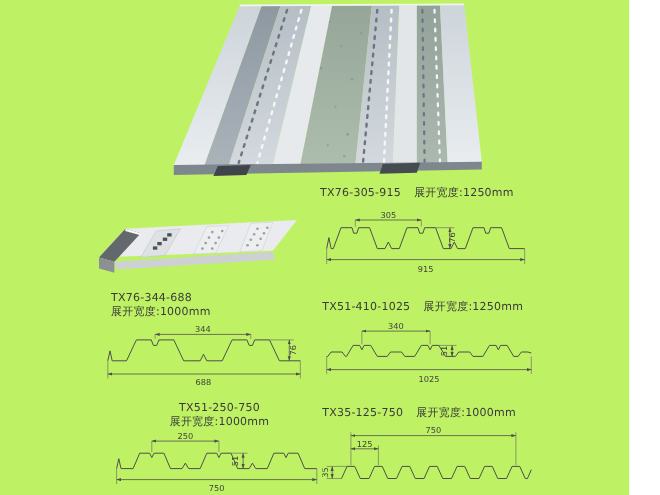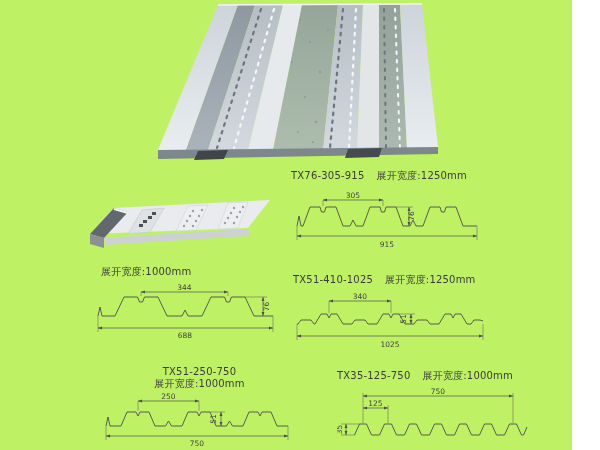--- a/index.html
+++ b/index.html
@@ -145,20 +145,21 @@
         <line class="ext" x1="6" y1="41" x2="6" y2="55"></line>
           <line class="ext" x1="186" y1="41" x2="186" y2="55"></line>
         <line class="dim" x1="6" y1="51" x2="186" y2="51" marker-start="url(#dimArr)" marker-end="url(#dimArr)"></line>
         <text class="dim-text" x="96" y="62" text-anchor="middle">915</text>
       </g>
     </svg>
   </div>
 
   <div class="abs" style="left:93px;top:266px;width:190px;">
     <div class="title-col" style="padding-left:8px;">
+      <span class="diagram-title">TX76-344-688</span>
       <span class="diagram-title">展开宽度:1000mm</span>
     </div>
     <svg width="188" height="60" viewBox="0 0 188 60" style="margin-top:2px;">
       <path class="profile" d="M5,36 L7,27 L9,36 L22,36 L31,17 L44.5,17 L46.5,22 L49.5,22 L51.5,17 L65,17 L74,36 L89,36 L92,30 L95,36 L109,36 L118,17 L131.5,17 L133.5,22 L136.5,22 L138.5,17 L152,17 L161,36 L180,36"></path>
       <g>
         <line class="ext" x1="48" y1="12" x2="48" y2="16"></line>
           <line class="ext" x1="135" y1="12" x2="135" y2="16"></line>
         <line class="dim" x1="48" y1="12" x2="135" y2="12" marker-start="url(#dimArr)" marker-end="url(#dimArr)"></line>
         <text class="dim-text" x="91.5" y="10" text-anchor="middle">344</text>
       </g>
@@ -223,21 +224,21 @@
       </g>
       <g>
         <line class="ext" x1="6" y1="35" x2="6" y2="49"></line>
           <line class="ext" x1="188" y1="35" x2="188" y2="49"></line>
         <line class="dim" x1="6" y1="45" x2="188" y2="45" marker-start="url(#dimArr)" marker-end="url(#dimArr)"></line>
         <text class="dim-text" x="97" y="55" text-anchor="middle">750</text>
       </g>
     </svg>
   </div>
 
-  <div class="abs" style="left:293px;top:370px;width:232px;margin-left:44px;">
+  <div class="abs" style="left:293px;top:370px;width:232px;">
     <div class="title-row">
       <span class="diagram-title">TX35-125-750</span>
       <span class="diagram-title">展开宽度:1000mm</span>
     </div>
     <svg width="232" height="58" viewBox="0 0 232 58" style="margin-top:2px;">
       <path class="profile" d="M17.5,51 L22.5,40 L29.5,40 L34.5,51 L42.5,51 L47.5,40 L54.5,40 L59.5,51 L67.5,51 L72.5,40 L79.5,40 L84.5,51 L92.5,51 L97.5,40 L104.5,40 L109.5,51 L117.5,51 L122.5,40 L129.5,40 L134.5,51 L142.5,51 L147.5,40 L154.5,40 L159.5,51 L167.5,51 L172.5,40 L179.5,40 L184.5,51 L186.5,51 L190,43"></path>
       <g>
         <line class="ext" x1="26" y1="9" x2="26" y2="39"></line>
           <line class="ext" x1="176" y1="9" x2="176" y2="39"></line>
         <line class="dim" x1="26" y1="12" x2="176" y2="12" marker-start="url(#dimArr)" marker-end="url(#dimArr)"></line>

